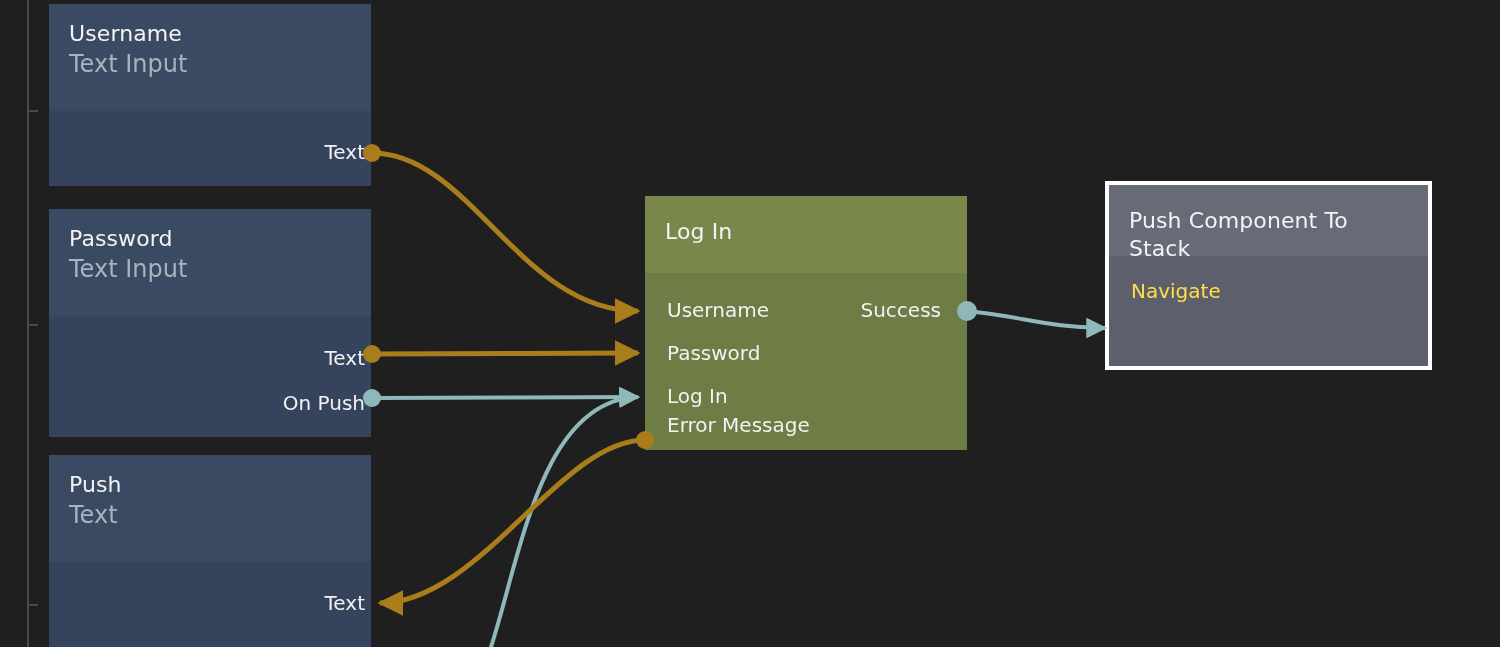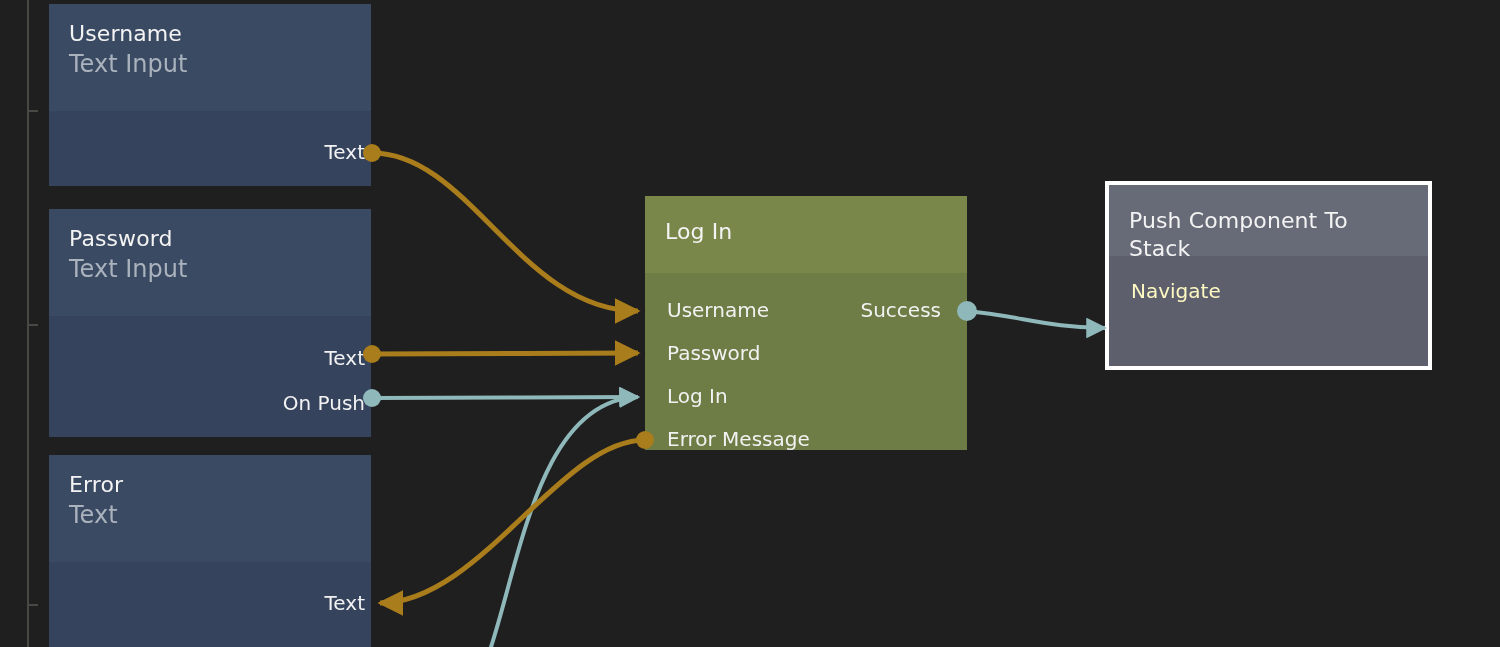--- a/index.html
+++ b/index.html
@@ -99,21 +99,21 @@
   .port.side-left {
     left: 0;
     justify-content: flex-start;
     padding-left: 22px;
   }
   .port-label {
     font-size: 20px;
     color: #f2f2f2;
     line-height: 1;
   }
-  .node.kind-nav .port-label { color: #fef9c3; }
+  .node.kind-nav .port-label { color: #fde047; }
 </style>
 </head>
 <body>
 
 <div id="canvas">
 
   <div class="ruler-line" style="left:27px; top:0px; height:647px;"></div>
   <div class="ruler-tick" style="left:27px; top:110px; width:11px;"></div>
   <div class="ruler-tick" style="left:27px; top:324px; width:11px;"></div>
   <div class="ruler-tick" style="left:27px; top:604px; width:11px;"></div>
@@ -140,21 +140,21 @@
         <span class="port-label">Text</span>
       </div>
       <div class="port side-right" style="top:74px;">
         <span class="port-label">On Push</span>
       </div>
     </div>
   </div>
 
   <div class="node kind-input" style="left:49px; top:455px; width:322px; height:192px;">
     <div class="node-header" style="height:107px;">
-      <div class="node-title">Error</div>
+      <div class="node-title">Push</div>
       <div class="node-subtitle">Text</div>
     </div>
     <div class="node-body" style="height:85px;">
       <div class="port side-right" style="top:28px;">
         <span class="port-label">Text</span>
       </div>
     </div>
   </div>
 
   <div class="node kind-action" style="left:645px; top:196px; width:322px; height:254px;">
@@ -164,21 +164,21 @@
     <div class="node-body" style="height:206px;">
       <div class="port side-left" style="top:24px;">
         <span class="port-label">Username</span>
       </div>
       <div class="port side-left" style="top:67px;">
         <span class="port-label">Password</span>
       </div>
       <div class="port side-left" style="top:110px;">
         <span class="port-label">Log In</span>
       </div>
-      <div class="port side-left" style="top:153px;">
+      <div class="port side-left" style="top:139px;">
         <span class="port-label">Error Message</span>
       </div>
       <div class="port side-right" style="top:24px; padding-right:26px;">
         <span class="port-label">Success</span>
       </div>
     </div>
   </div>
 
   <div class="node kind-nav selected" style="left:1105px; top:181px; width:327px; height:189px;">
     <div class="node-header" style="height:71px; padding-top:22px;">

